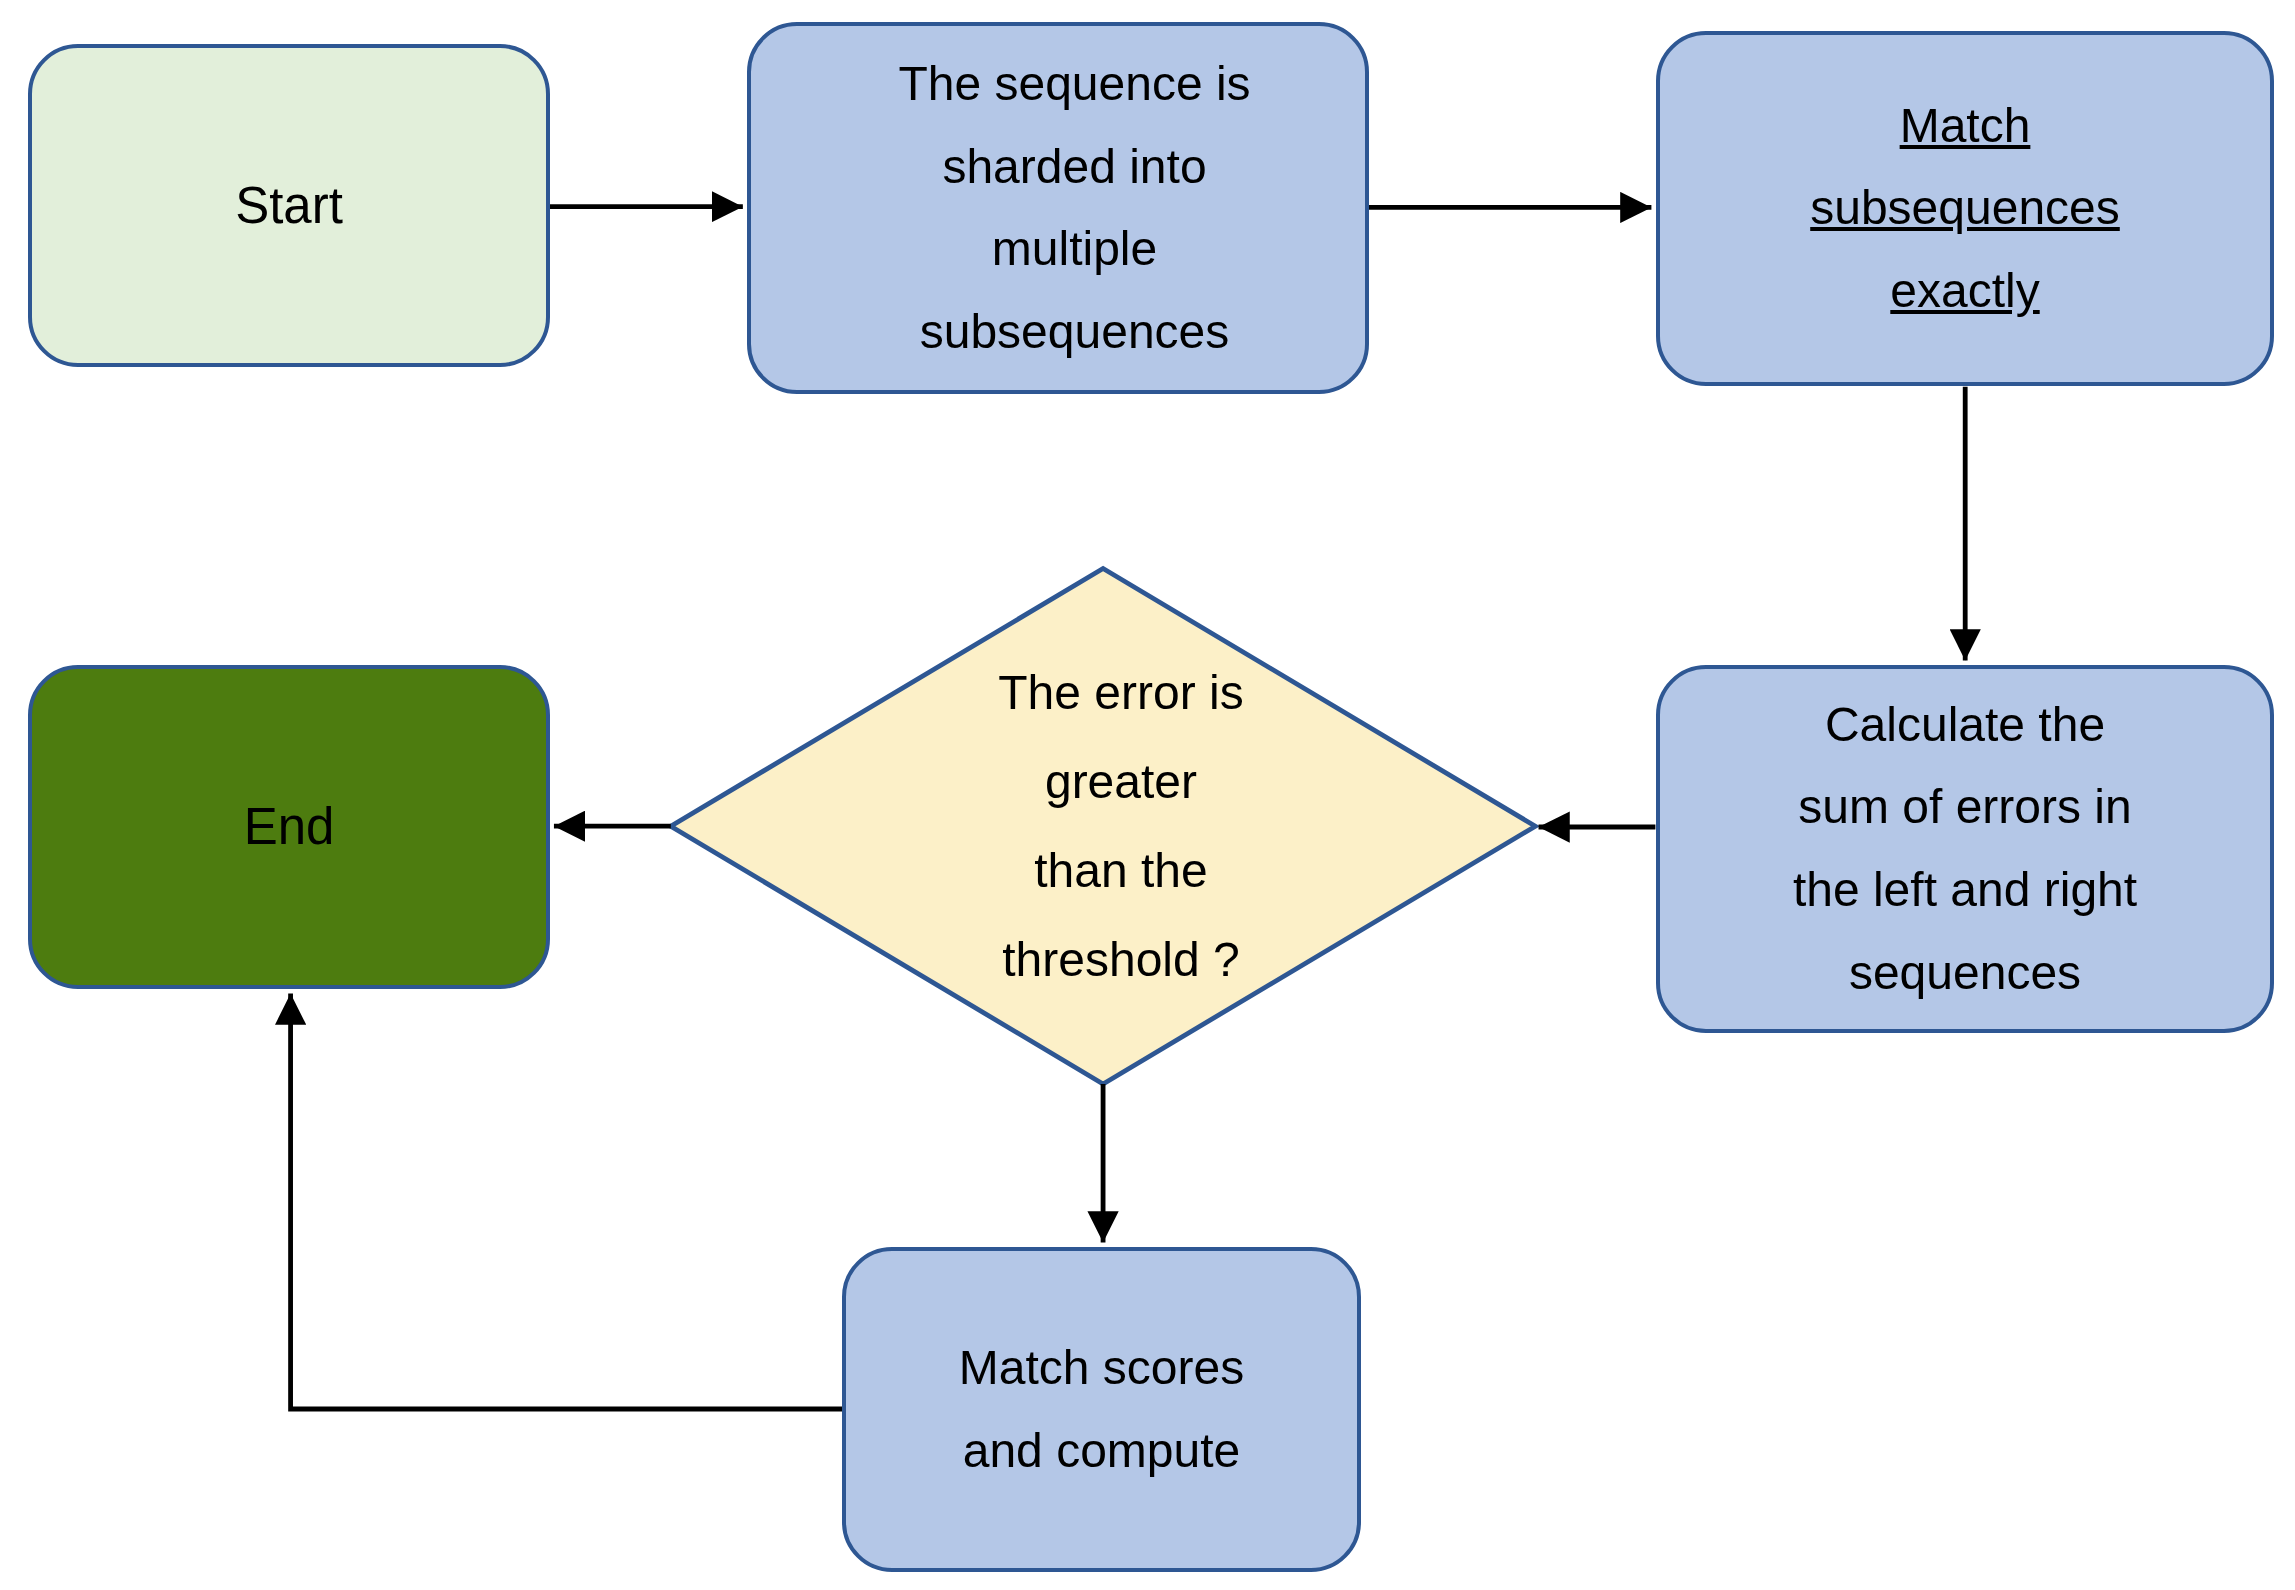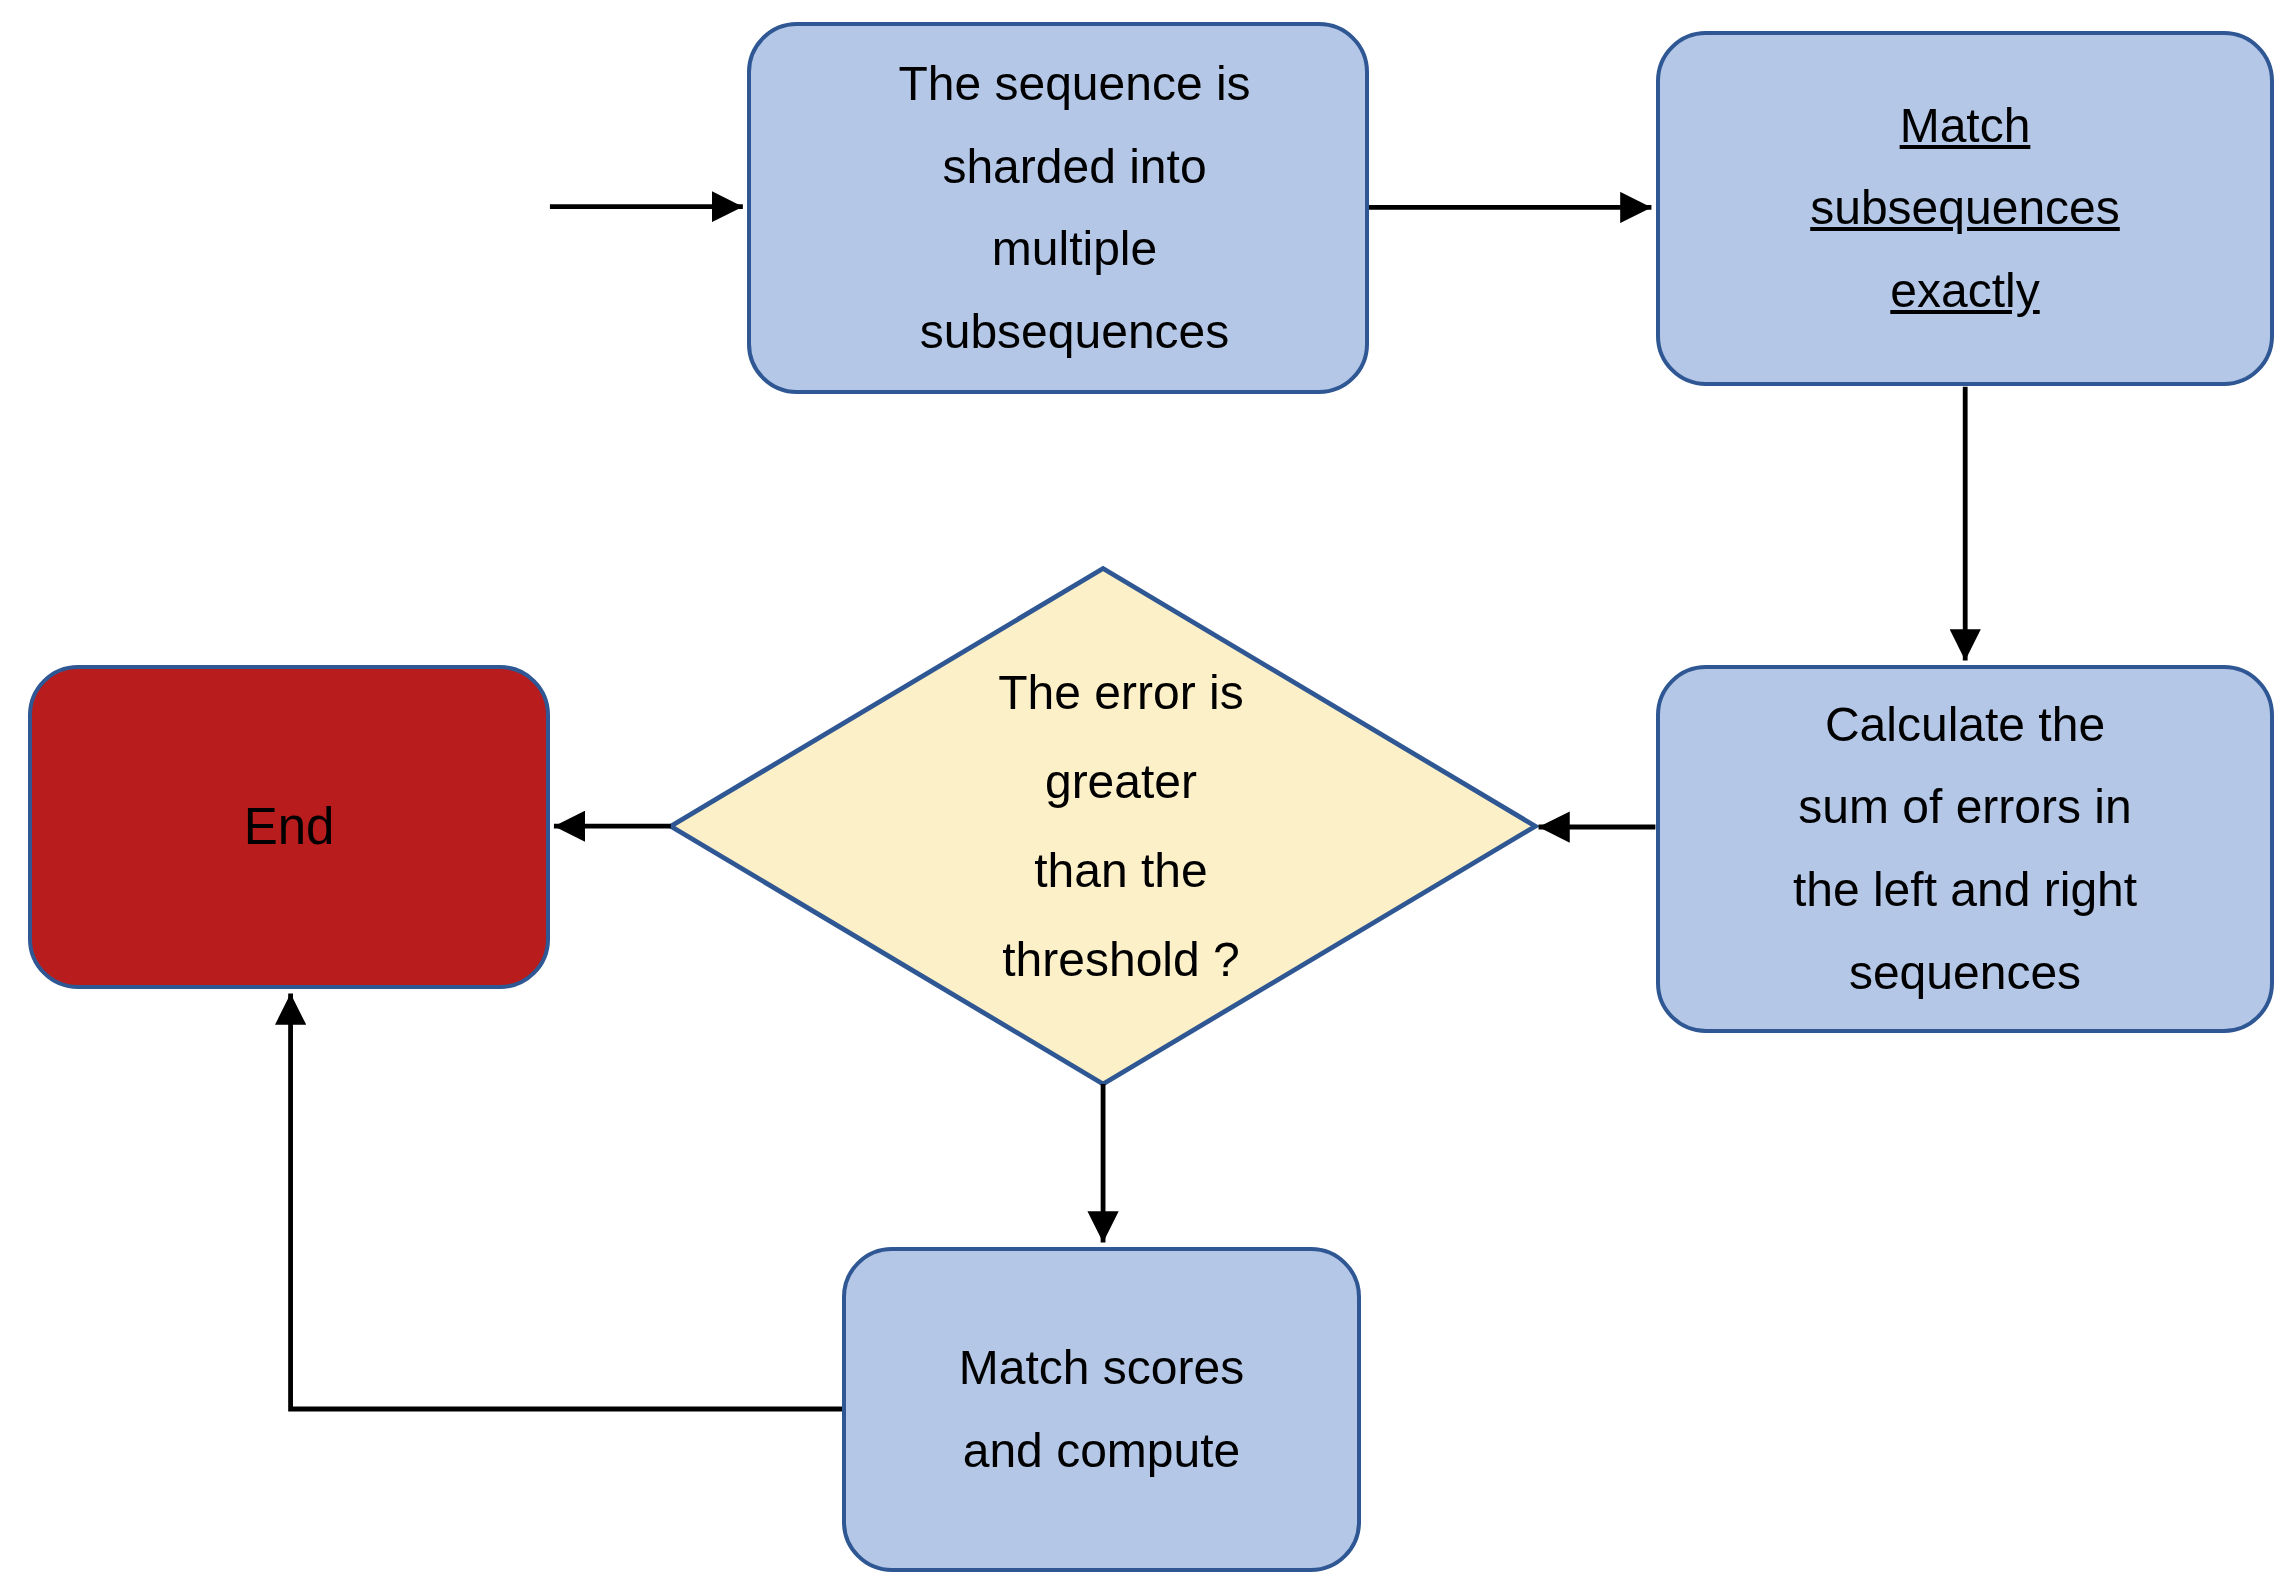--- a/index.html
+++ b/index.html
@@ -37,21 +37,21 @@
     white-space: pre-line;
     font-size: 48px;
     line-height: 1.72;
   }
   .terminator .label {
     font-size: 51px;
     line-height: 1.2;
   }
   .green  { background: #e2efda; border-radius: 50px; }
   .blue   { background: #b4c7e7; border-radius: 50px; }
-  .orange { background: #b91c1c; border-radius: 50px; }
+  .orange { background: #4d7c0f; border-radius: 50px; }
 
   #node-start        { left: 28px;   top: 44px;   width: 522px; height: 323px; }
   #node-shard        { left: 747px;  top: 22.4px;   width: 622px; height: 372px; padding-left: 33px; }
   #node-match-exact  { left: 1656px; top: 31px;   width: 618px; height: 355px; text-decoration: underline; }
   #node-calc-errors  { left: 1656px; top: 665px;  width: 618px; height: 368px; }
   #node-end          { left: 28px;   top: 665px;  width: 522px; height: 324px; }
   #node-match-scores { left: 842px; top: 1247px; width: 519px; height: 325px; }
 
   #node-decision-label {
     left: 823px; top: 645px; width: 560px; height: 364px;
@@ -90,20 +90,23 @@
 
     <line x1="2068" y1="1033" x2="1922" y2="1033" stroke="#000000" stroke-width="6" marker-end="url(#arrow)"></line>
 
     <line x1="838" y1="1032" x2="692" y2="1032" stroke="#000000" stroke-width="6" marker-end="url(#arrow)"></line>
 
     <line x1="1378" y1="1354" x2="1378" y2="1552" stroke="#000000" stroke-width="6" marker-end="url(#arrow)"></line>
 
     <polyline points="1052,1760 363,1760 363,1241" fill="none" stroke="#000000" stroke-width="6" marker-end="url(#arrow)"></polyline>
   </svg>
 
+  <div class="node rounded green terminator" id="node-start">
+    <span class="label">Start</span>
+  </div>
 
   <div class="node rounded blue" id="node-shard">
     <span class="label">The sequence is
 sharded into
 multiple
 subsequences</span>
   </div>
 
   <div class="node rounded blue" id="node-match-exact">
     <span class="label">Match

